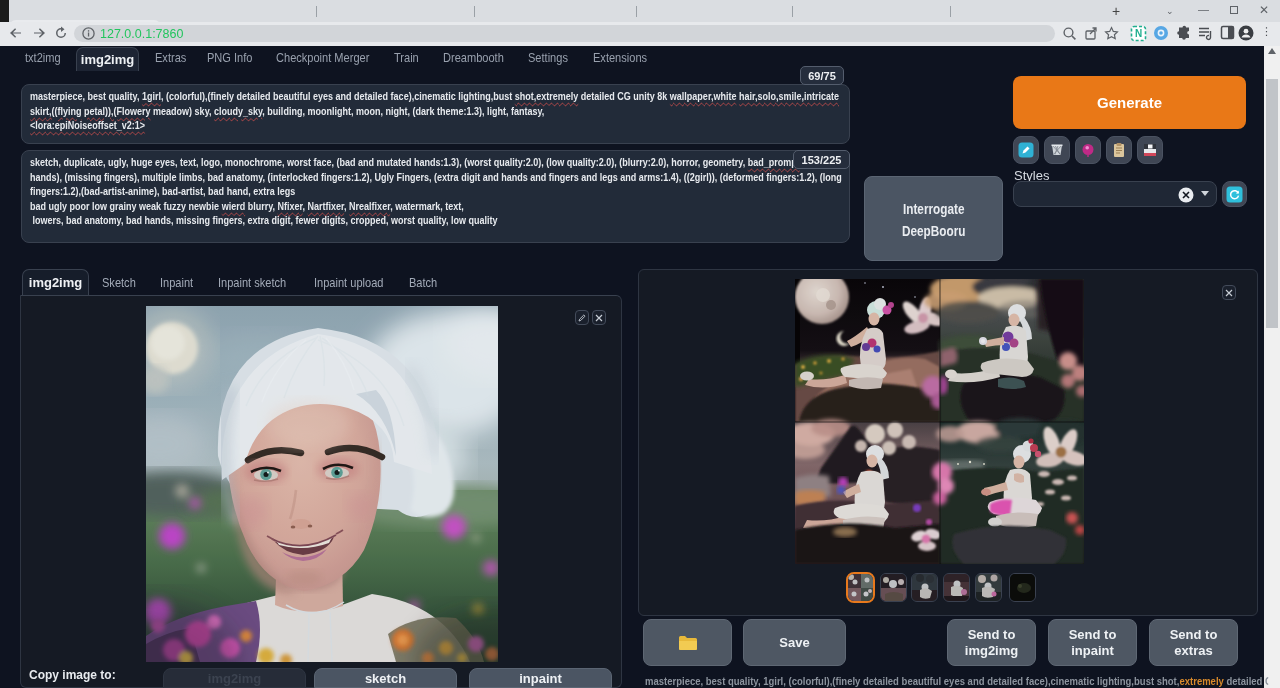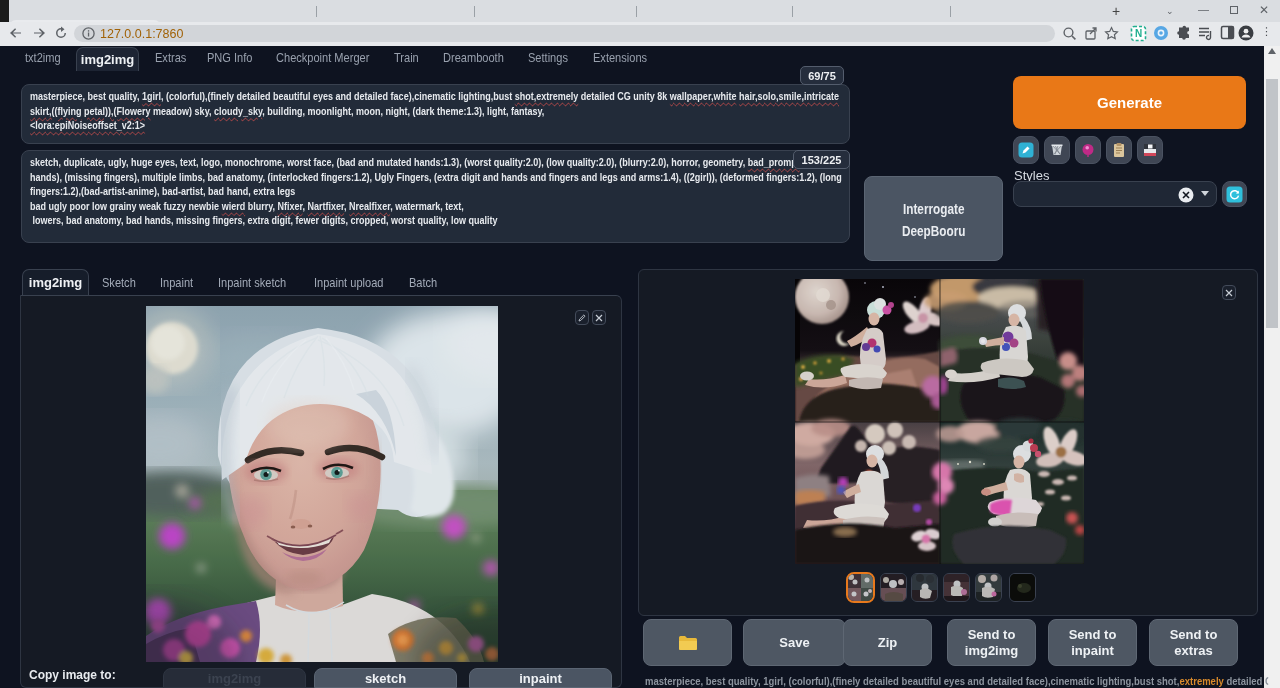--- a/index.html
+++ b/index.html
@@ -156,21 +156,21 @@
     </svg>
   <svg class="abs navic" style="left:53px;" width="16" height="16" viewBox="0 0 16 16">
       <path d="M8 3a5 5 0 1 0 5 5h-1.5A3.5 3.5 0 1 1 8 4.5V7l3.5-2.7L8 1.6z" fill="#5f6368"></path>
     </svg>
   <div class="abs" id="urlpill"></div>
   <svg class="abs" style="left:82px; top:27px;" width="13" height="13" viewBox="0 0 13 13">
       <circle cx="6.5" cy="6.5" r="5.6" fill="none" stroke="#5f6368" stroke-width="1.3"></circle>
       <rect x="5.9" y="5.5" width="1.3" height="4" fill="#5f6368"></rect>
       <rect x="5.9" y="3.2" width="1.3" height="1.4" fill="#5f6368"></rect>
     </svg>
-  <div class="abs" style="left:100px; top:27px; font-size:12.5px; color:#a16207;">127.0.0.1:7860</div>
+  <div class="abs" style="left:100px; top:27px; font-size:12.5px; color:#22c55e;">127.0.0.1:7860</div>
 
   <svg class="abs" style="left:1062px; top:26px;" width="15" height="15" viewBox="0 0 15 15">
       <circle cx="6.5" cy="6.5" r="4.4" fill="none" stroke="#5f6368" stroke-width="1.4"></circle>
       <path d="M10 10l3.4 3.4" stroke="#5f6368" stroke-width="1.6"></path>
     </svg>
   <svg class="abs" style="left:1084px; top:26px;" width="15" height="15" viewBox="0 0 15 15">
       <rect x="2" y="5" width="9" height="8" rx="1" fill="none" stroke="#5f6368" stroke-width="1.3"></rect>
       <path d="M6 8l6-6M8.5 2H12v3.5" stroke="#5f6368" stroke-width="1.3" fill="none"></path>
     </svg>
   <svg class="abs" style="left:1104px; top:26px;" width="15" height="15" viewBox="0 0 15 15">
@@ -788,23 +788,20 @@
         <circle cx="10" cy="12" r="2" fill="#3a402c"></circle>
       </svg></div>
 
   <div class="abs bigbtn" style="left:643px; width:89px;"><svg width="20" height="16" viewBox="0 0 20 16" style="margin-top:15px;">
         <path d="M1 2.5 Q1 1 2.5 1 L7 1 L9 3 L17.5 3 Q19 3 19 4.5 L19 13.5 Q19 15 17.5 15 L2.5 15 Q1 15 1 13.5 Z" fill="#e8b93a"></path>
         <path d="M1 6 L19 6 L19 13.5 Q19 15 17.5 15 L2.5 15 Q1 15 1 13.5 Z" fill="#f2cb52"></path>
       </svg></div>
   <div class="abs bigbtn" style="left:743px; width:103px;">
       <div class="one">Save</div>
     </div>
-  <div class="abs bigbtn" style="left:843px; width:89px;">
-      <div class="one">Zip</div>
-    </div>
   <div class="abs bigbtn" style="left:947px; width:89px;">
       <div class="two">Send to<br>img2img</div>
     </div>
   <div class="abs bigbtn" style="left:1048px; width:89px;">
       <div class="two">Send to<br>inpaint</div>
     </div>
   <div class="abs bigbtn" style="left:1149px; width:89px;">
       <div class="two">Send to<br>extras</div>
     </div>
 

